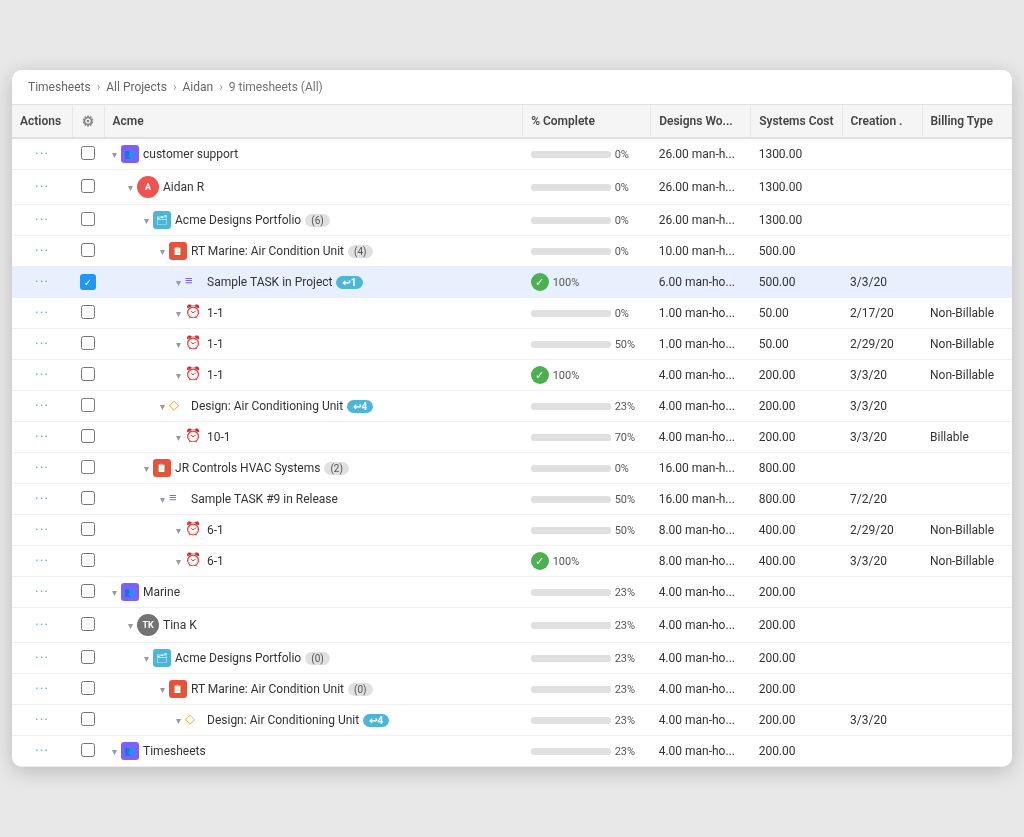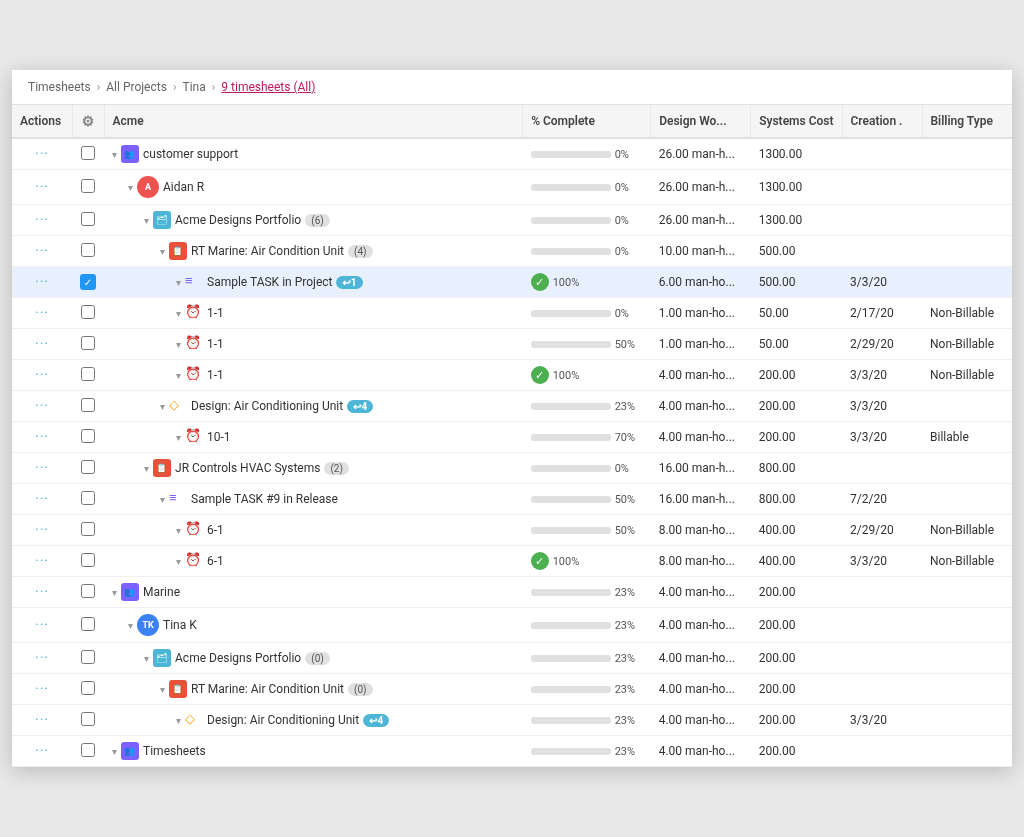--- a/index.html
+++ b/index.html
@@ -7,37 +7,37 @@
       font-family: -apple-system, BlinkMacSystemFont, 'Segoe UI', Roboto, sans-serif;
       background: #e8e8e8;
       display: flex;
       justify-content: center;
       align-items: center;
       min-height: 100vh;
       font-size: 12px;
     }
     .window {
       background: #fff;
-      border-radius: 0;
+      border-radius: 10px;
       box-shadow: 0 4px 20px rgba(0,0,0,0.2);
       width: 1000px;
       overflow: hidden;
     }
     .breadcrumb-bar {
       background: #fff;
       padding: 10px 16px;
       border-bottom: 1px solid #e0e0e0;
       color: #666;
       font-size: 12px;
       display: flex;
       align-items: center;
       gap: 6px;
     }
     .breadcrumb-bar .sep { color: #999; }
-    .breadcrumb-bar .current { color: #be185d; text-decoration: underline; }
+    .breadcrumb-bar .current { color: #737373; }
     .table-container {
       overflow-x: auto;
     }
     table {
       width: 100%;
       border-collapse: collapse;
       font-size: 12px;
     }
     thead tr {
       background: #f5f5f5;
@@ -152,21 +152,21 @@
     .icon-timesheet {
       width: 18px; height: 18px;
       color: #4caf50; font-size: 13px;
     }
     .icon-design {
       width: 18px; height: 18px;
       color: #ff9800; font-size: 13px;
     }
     .icon-avatar-tk {
       width: 22px; height: 22px;
-      background: #3b82f6; border-radius: 50%;
+      background: #737373; border-radius: 50%;
       display: inline-flex; align-items: center; justify-content: center;
       color: white; font-size: 9px; font-weight: bold;
     }
     .icon-avatar-a {
       width: 22px; height: 22px;
       background: #ef5350; border-radius: 50%;
       display: inline-flex; align-items: center; justify-content: center;
       color: white; font-size: 9px; font-weight: bold;
     }
     .badge {
@@ -197,21 +197,21 @@
 </head>
 <body>
 
 <div class="window">
 
   <div class="breadcrumb-bar">
     <span>Timesheets</span>
     <span class="sep">›</span>
     <span>All Projects</span>
     <span class="sep">›</span>
-    <span>Tina</span>
+    <span>Aidan</span>
     <span class="sep">›</span>
     <span class="current">9 timesheets (All)</span>
   </div>
 
   <div class="table-container">
     <table>
       <thead>
         <tr>
           <th class="actions-col th-actions">
             <span>Actions</span>
@@ -219,21 +219,21 @@
           <th class="checkbox-col">
             <span class="gear-icon">⚙</span>
           </th>
           <th class="code-col">
             <span>Acme</span>
           </th>
           <th class="percent-col">
             <span>% Complete</span>
           </th>
           <th class="actual-work-col">
-            <span>Design Wo...</span>
+            <span>Designs Wo...</span>
           </th>
           <th class="actual-cost-col">
             <span>Systems Cost</span>
           </th>
           <th class="creation-col">
             <span>Creation .</span>
           </th>
           <th class="billing-col">
             <span>Billing Type</span>
           </th>

